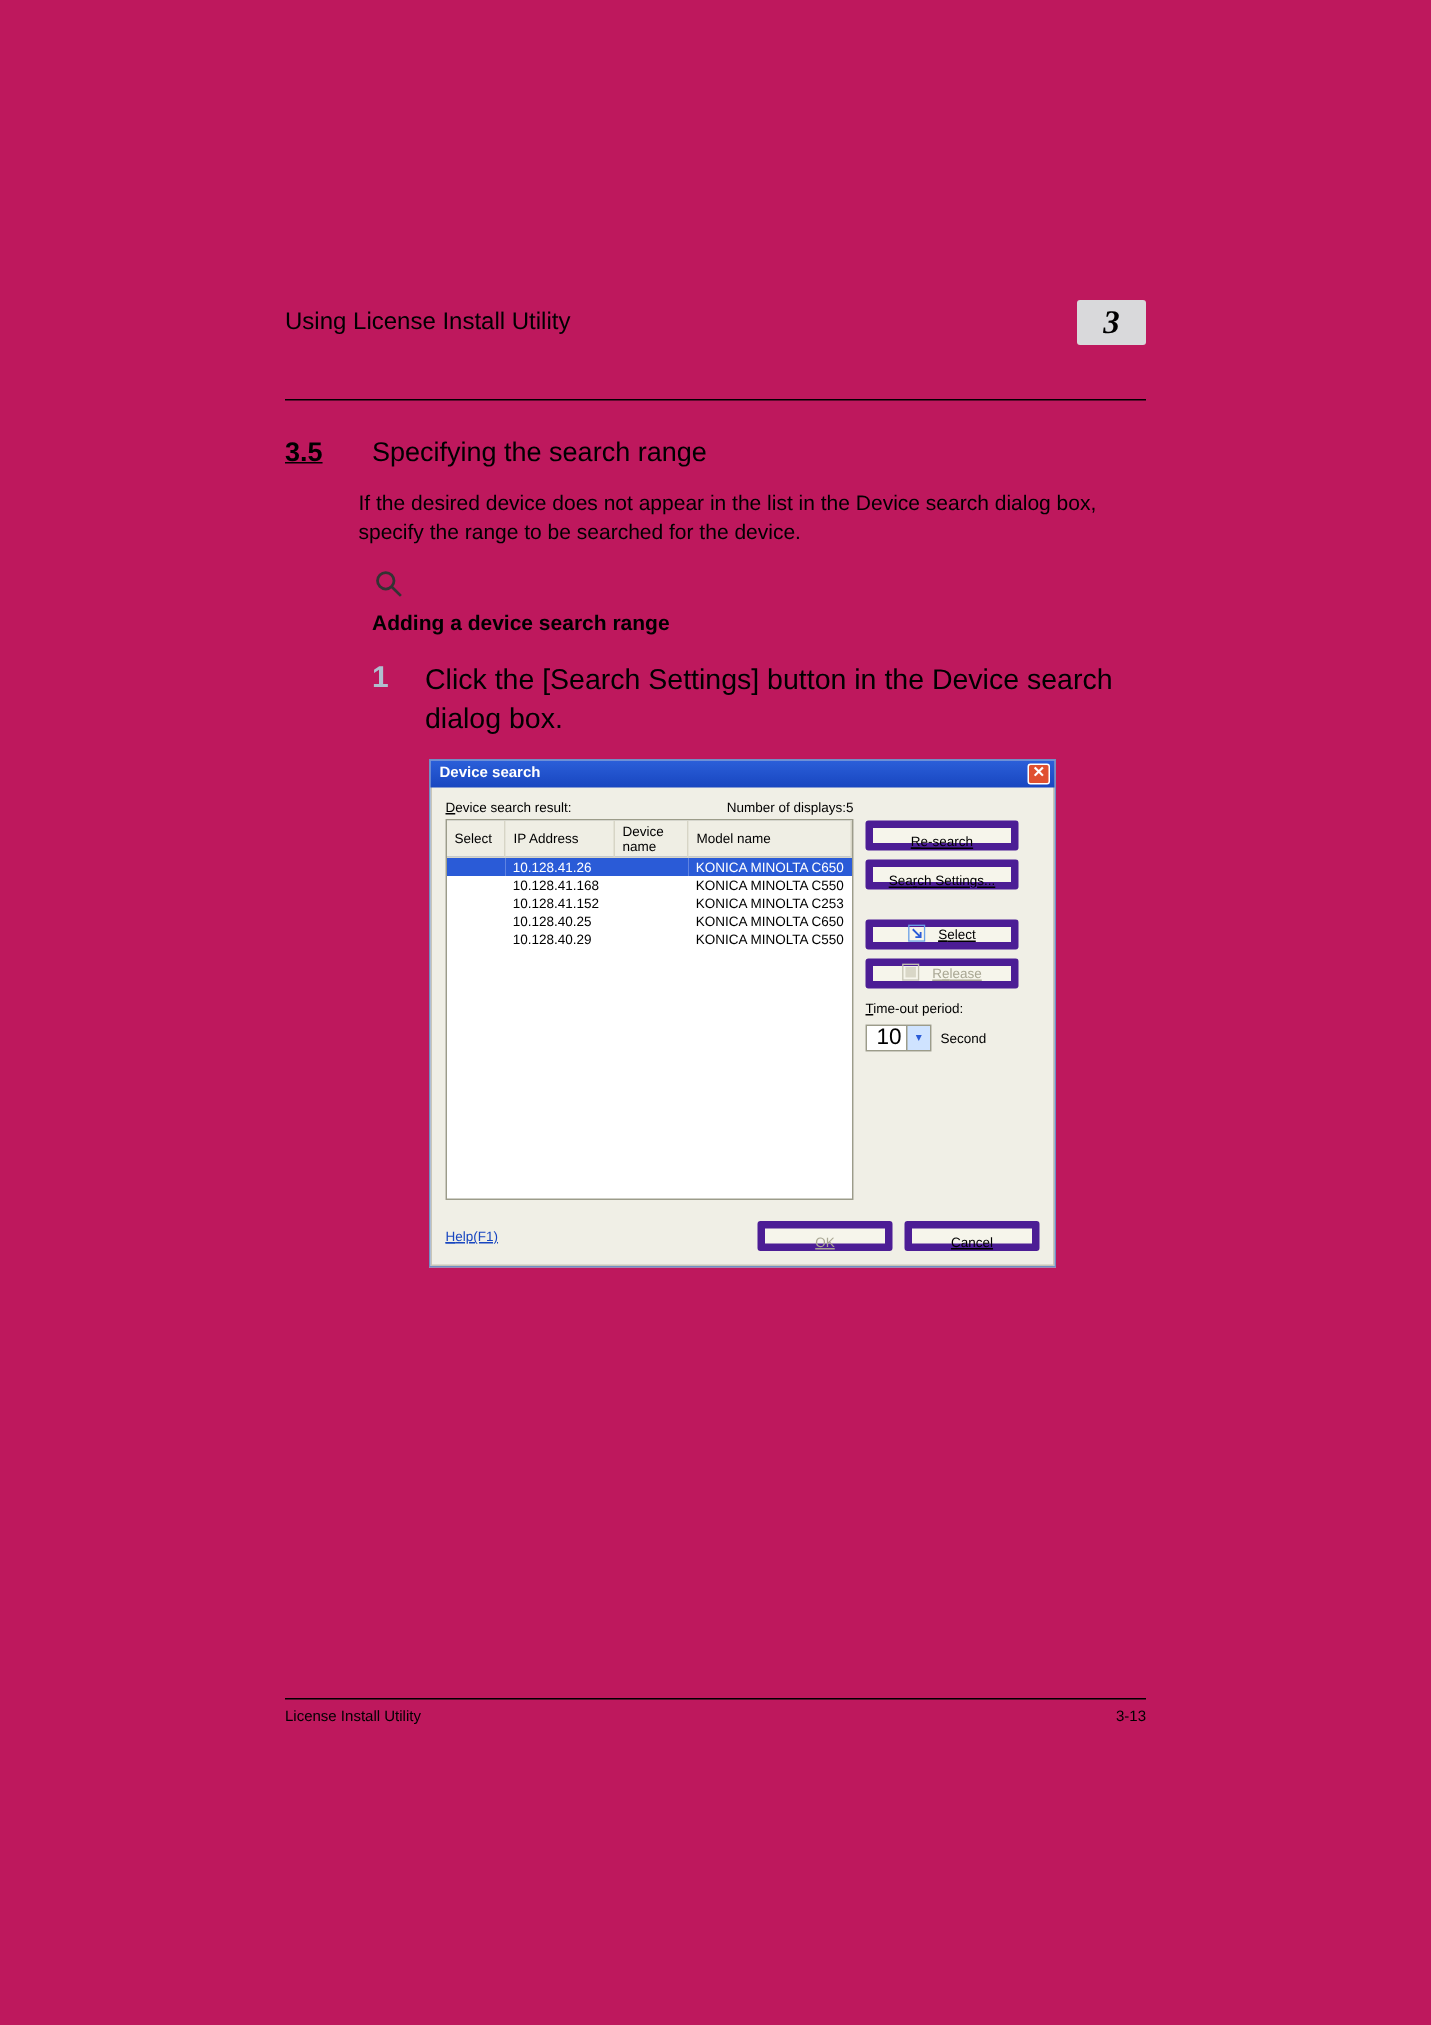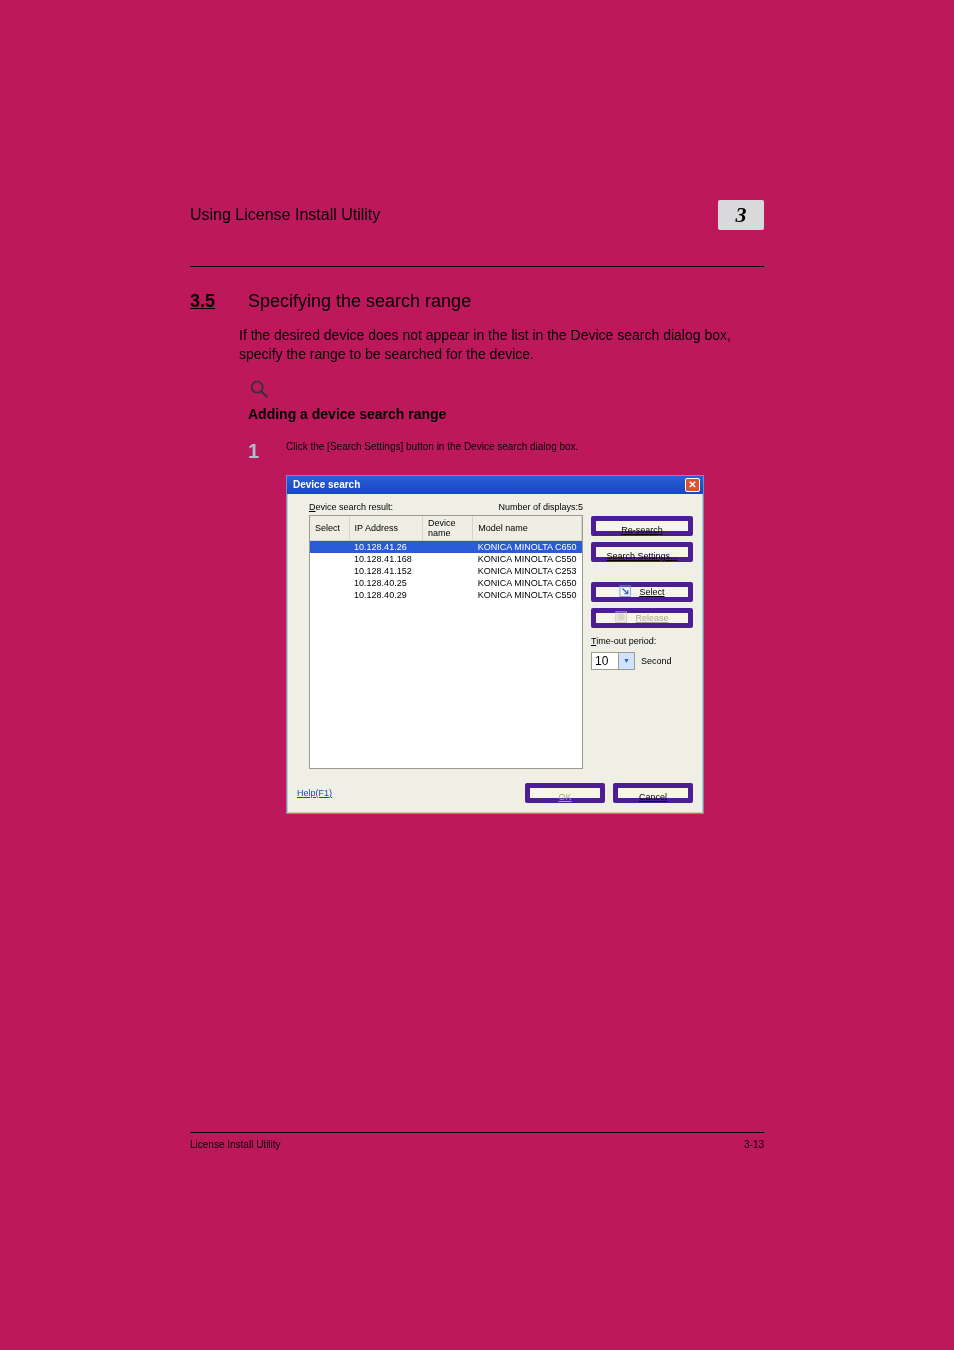--- a/index.html
+++ b/index.html
@@ -97,21 +97,21 @@
     margin-left: 58px;
   }
   .step-num {
     font-weight: bold;
     font-size: 20px;
     color: #b0bfcf;
     width: 20px;
     font-family: Arial, sans-serif;
   }
   .step-text {
-    font-size: 10px;
+    font-size: 19px;
     line-height: 1.4;
   }
 
   
   .dialog {
     width: 418px;
     margin-left: 96px;
     border: 1px solid #6f8fc5;
     font-family: Tahoma, Arial, sans-serif;
     font-size: 10px;
@@ -136,23 +136,22 @@
     border: 1px solid #fff;
     border-radius: 2px;
     color: #fff;
     font-size: 10px;
     font-weight: bold;
     display: flex; align-items:center; justify-content:center;
     line-height: 1;
   }
   .dialog-body {
     display: flex;
-    padding: 8px 10px 8px 10px;
+    padding: 8px 24px 8px 10px;
     gap: 8px;
-    margin-left: 12px;
   }
   .left-pane { flex: 1; }
   .right-pane { width: 102px; }
   .top-labels {
     display: flex;
     justify-content: space-between;
     font-size: 9px;
     margin-bottom: 3px;
   }
   .underline-d { text-decoration: underline; }
@@ -214,22 +213,23 @@
   .timeout-row {
     display: flex; align-items: center; gap: 6px; margin-top: 6px;
   }
   .spin {
     width: 44px; height: 18px;
     display: flex;
     border: 1px solid #9c9c8a;
     background: #fff;
   }
   .spin input {
-    border: none; width: 26px; font-size: 12px; padding: 0 3px;
+    border: none; width: 26px; font-size: 15px; padding: 0 3px;
     outline: none;
+    text-align: right;
   }
   .spin .arrow {
     width: 16px;
     background: #cfe3ff;
     border-left: 1px solid #9c9c8a;
     display:flex; align-items:center; justify-content:center;
     font-size: 8px; color: #2a5bd7;
   }
 
   .dialog-footer {
@@ -237,21 +237,21 @@
     justify-content: space-between;
     align-items: center;
     padding: 6px 10px 10px 10px;
   }
   .help-link {
     color: #1846c0;
     text-decoration: underline;
     font-size: 9px;
   }
   .footer-btns { display: flex; gap: 8px; }
-  .footer-btns .btn { width: 80px; margin-bottom: 0; }
+  .footer-btns .btn { width: 90px; margin-bottom: 0; }
   .btn.dis2 { color: #a9a794; }
 
   .page-footer {
     position: absolute;
     left: 190px; right: 190px;
     bottom: 200px;
   }
   .page-footer .line { border-top: 1px solid #000; margin-bottom: 6px;}
   .page-footer-row {
     display: flex; justify-content: space-between;

